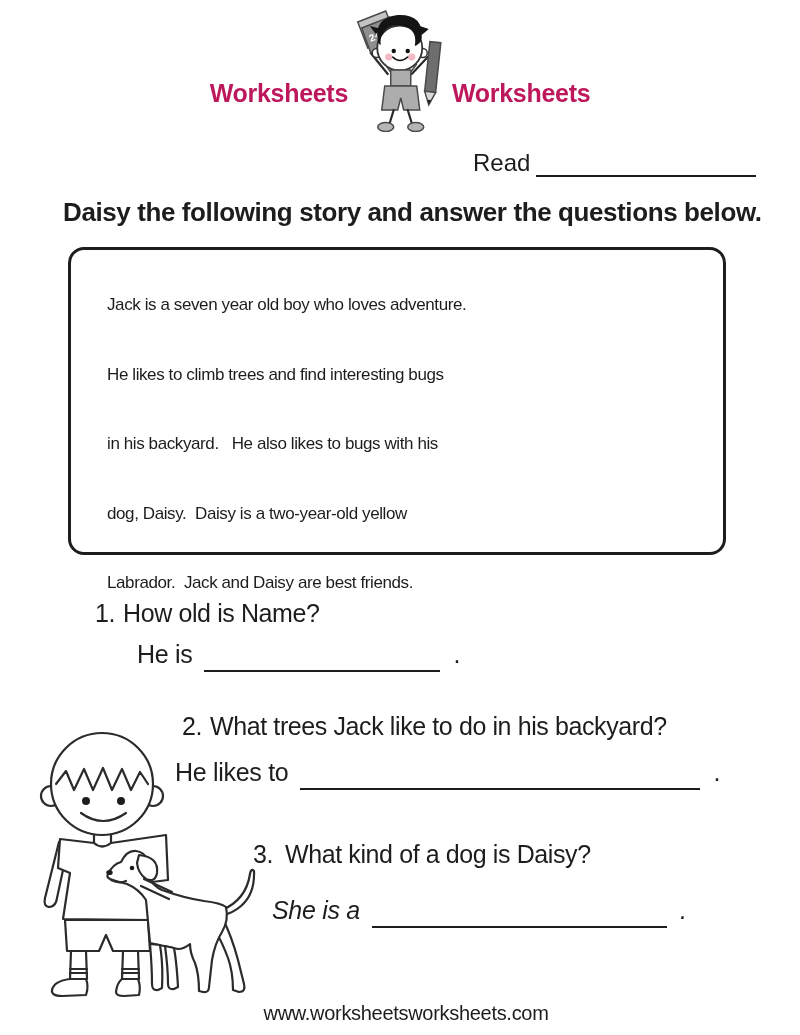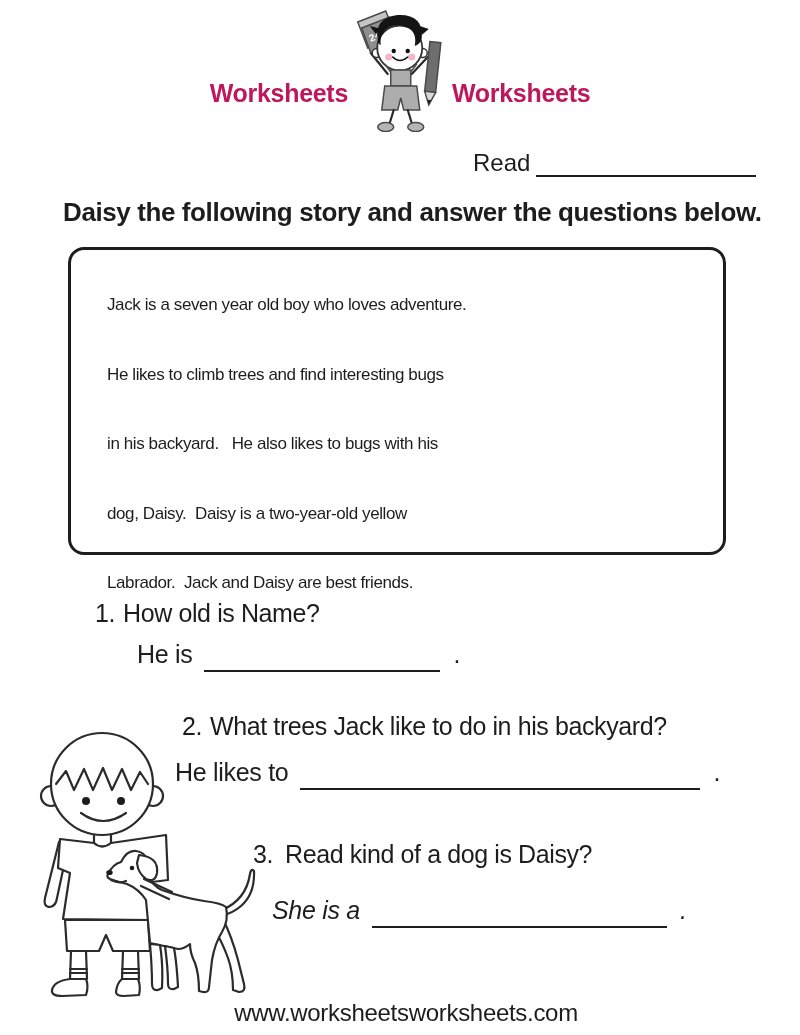--- a/index.html
+++ b/index.html
@@ -56,21 +56,21 @@
   .a1 .writing-line { width:236px; }
   .q2 { left:182px; top:712px; }
   .a2 { left:175px; top:758px; }
   .a2 .writing-line { width:400px; }
   .q3 { left:253px; top:840px; gap:12px; }
   .a3 { left:272px; top:896px;font-style:italic; }
   .a3 .writing-line { width:295px; }
   
   .footer {
     position:absolute; left:12px; right:0; top:1000px; text-align:center;
-    font-size:24px; letter-spacing:-0.3px; line-height:26px;
+    font-size:20px; letter-spacing:-0.3px; line-height:26px;
   }
   
   .kid-dog { position:absolute; left:22px; top:722px; }
   .line-art { stroke:#2b2b2b; stroke-width:2.2; fill:#ffffff; stroke-linecap:round; stroke-linejoin:round; }
   .line-only { stroke:#2b2b2b; stroke-width:2.2; fill:none; stroke-linecap:round; stroke-linejoin:round; }
   .ink-fill { fill:#1d1d1d; stroke:none; }
 </style>
 </head>
 <body>
 
@@ -149,21 +149,21 @@
     <span>What trees Jack like to do in his backyard?</span>
   </div>
   <div class="answer a2">
     <span>He likes to</span>
     <span class="writing-line"></span>
     <span>.</span>
   </div>
 
   <div class="question q3">
     <span>3.</span>
-    <span>Read kind of a dog is Daisy?</span>
+    <span>What kind of a dog is Daisy?</span>
   </div>
   <div class="answer a3">
     <span>She is a</span>
     <span class="writing-line"></span>
     <span>.</span>
   </div>
 
   <svg class="kid-dog" width="245" height="285" viewBox="0 0 245 285">
     <g>
       <circle cx="29" cy="74" r="10" class="line-art"></circle>

